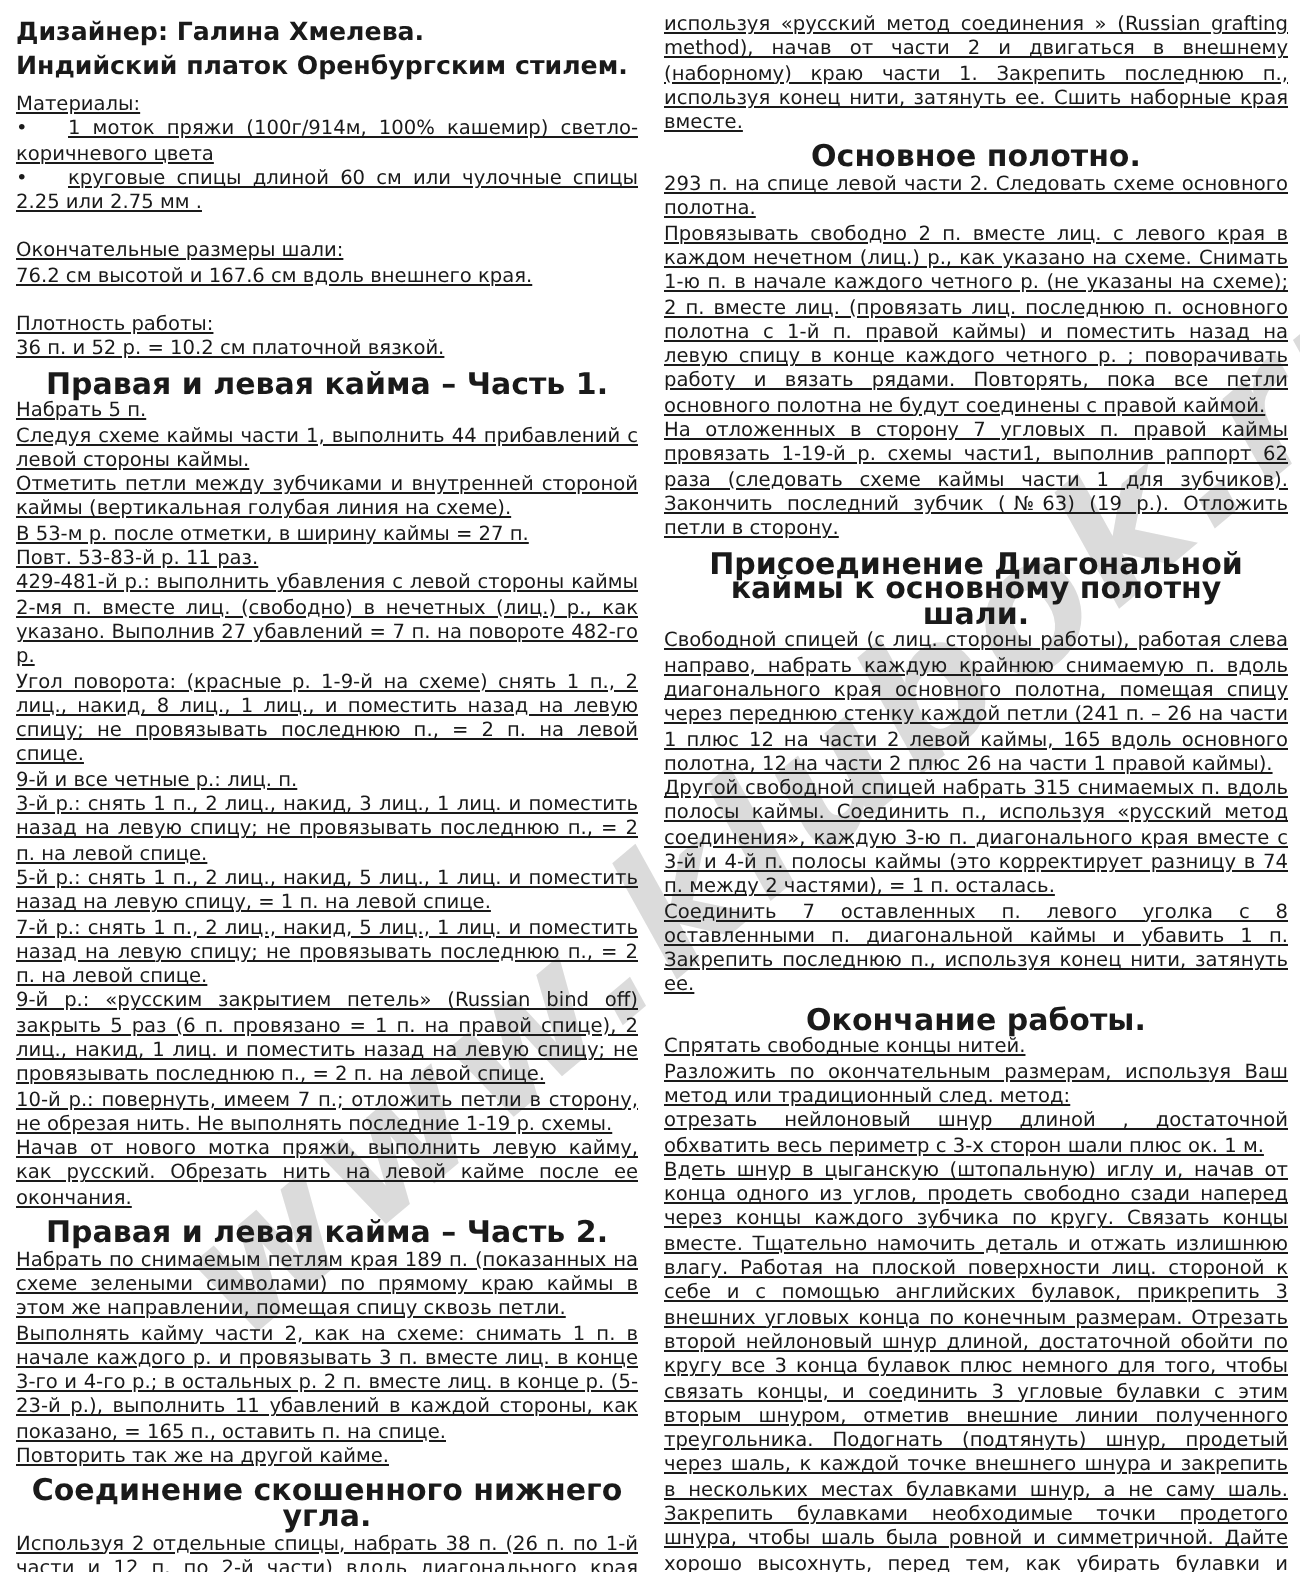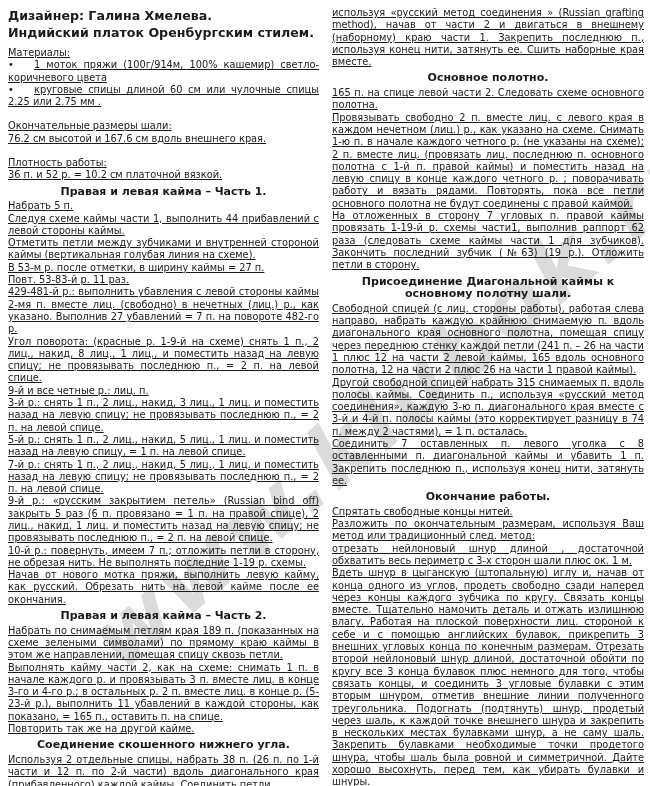--- a/index.html
+++ b/index.html
@@ -16,21 +16,21 @@
     position:absolute;left:70px;top:612px;z-index:0;
     transform:rotate(-40deg);transform-origin:0 0;
     font-size:86px;font-weight:bold;font-style:italic;
     letter-spacing:4px;white-space:nowrap;
     color:#b0b0b0;opacity:.45;pointer-events:none;
   }
   .columns{position:relative;z-index:1;display:flex;gap:13px;}
   .col{width:311px;font-size:9.8px;line-height:12.3px;}
   .col-right{width:312px;}
   .title{font-weight:bold;font-size:12.6px;line-height:16.5px;margin:1px 0 6px 0;}
-  .heading{font-weight:bold;font-size:11px;text-align:center;margin:4px 6px 2px 6px;line-height:12.6px;}
+  .heading{font-weight:bold;font-size:15px;text-align:center;margin:4px 6px 2px 6px;line-height:12.6px;}
   .para{text-align:justify;text-decoration:underline;}
   .bullet .bmark{display:inline-block;width:26px;}
   .gap{height:12px;}
 </style>
 </head>
 <body>
 
 <div class="page">
   <div class="watermark">www.klubok.ru</div>
   <div class="columns">
@@ -66,21 +66,21 @@
         <div class="heading">Правая и левая кайма – Часть 2.</div>
         <div class="para">Набрать по снимаемым петлям края 189 п. (показанных на схеме зелеными символами) по прямому краю каймы в этом же направлении, помещая спицу сквозь петли.</div>
         <div class="para">Выполнять кайму части 2, как на схеме: снимать 1 п. в начале каждого р. и провязывать 3 п. вместе лиц. в конце 3-го и 4-го р.; в остальных р. 2 п. вместе лиц. в конце р. (5-23-й р.), выполнить 11 убавлений в каждой стороны, как показано, = 165 п., оставить п. на спице.</div>
         <div class="para">Повторить так же на другой кайме.</div>
         <div class="heading">Соединение скошенного нижнего угла.</div>
         <div class="para">Используя 2 отдельные спицы, набрать 38 п. (26 п. по 1-й части и 12 п. по 2-й части) вдоль диагонального края (прибавленного) каждой каймы. Соединить петли,</div>
       </div>
     <div class="col col-right" id="right-col">
         <div class="para">используя «русский метод соединения » (Russian grafting method), начав от части 2 и двигаться в внешнему (наборному) краю части 1. Закрепить последнюю п., используя конец нити, затянуть ее. Сшить наборные края вместе.</div>
         <div class="heading">Основное полотно.</div>
-        <div class="para">165 п. на спице левой части 2. Следовать схеме основного полотна.</div>
+        <div class="para">293 п. на спице левой части 2. Следовать схеме основного полотна.</div>
         <div class="para">Провязывать свободно 2 п. вместе лиц. с левого края в каждом нечетном (лиц.) р., как указано на схеме. Снимать 1-ю п. в начале каждого четного р. (не указаны на схеме); 2 п. вместе лиц. (провязать лиц. последнюю п. основного полотна с 1-й п. правой каймы) и поместить назад на левую спицу в конце каждого четного р. ; поворачивать работу и вязать рядами. Повторять, пока все петли основного полотна не будут соединены с правой каймой.</div>
         <div class="para">На отложенных в сторону 7 угловых п. правой каймы провязать 1-19-й р. схемы части1, выполнив раппорт 62 раза (следовать схеме каймы части 1 для зубчиков). Закончить последний зубчик (№63) (19 р.). Отложить петли в сторону.</div>
         <div class="heading">Присоединение Диагональной каймы к основному полотну шали.</div>
         <div class="para">Свободной спицей (с лиц. стороны работы), работая слева направо, набрать каждую крайнюю снимаемую п. вдоль диагонального края основного полотна, помещая спицу через переднюю стенку каждой петли (241 п. – 26 на части 1 плюс 12 на части 2 левой каймы, 165 вдоль основного полотна, 12 на части 2 плюс 26 на части 1 правой каймы).</div>
         <div class="para">Другой свободной спицей набрать 315 снимаемых п. вдоль полосы каймы. Соединить п., используя «русский метод соединения», каждую 3-ю п. диагонального края вместе с 3-й и 4-й п. полосы каймы (это корректирует разницу в 74 п. между 2 частями), = 1 п. осталась.</div>
         <div class="para">Соединить 7 оставленных п. левого уголка с 8 оставленными п. диагональной каймы и убавить 1 п. Закрепить последнюю п., используя конец нити, затянуть ее.</div>
         <div class="heading">Окончание работы.</div>
         <div class="para">Спрятать свободные концы нитей.</div>
         <div class="para">Разложить по окончательным размерам, используя Ваш метод или традиционный след. метод:</div>
         <div class="para">отрезать нейлоновый шнур длиной , достаточной обхватить весь периметр с 3-х сторон шали плюс ок. 1 м.</div>

